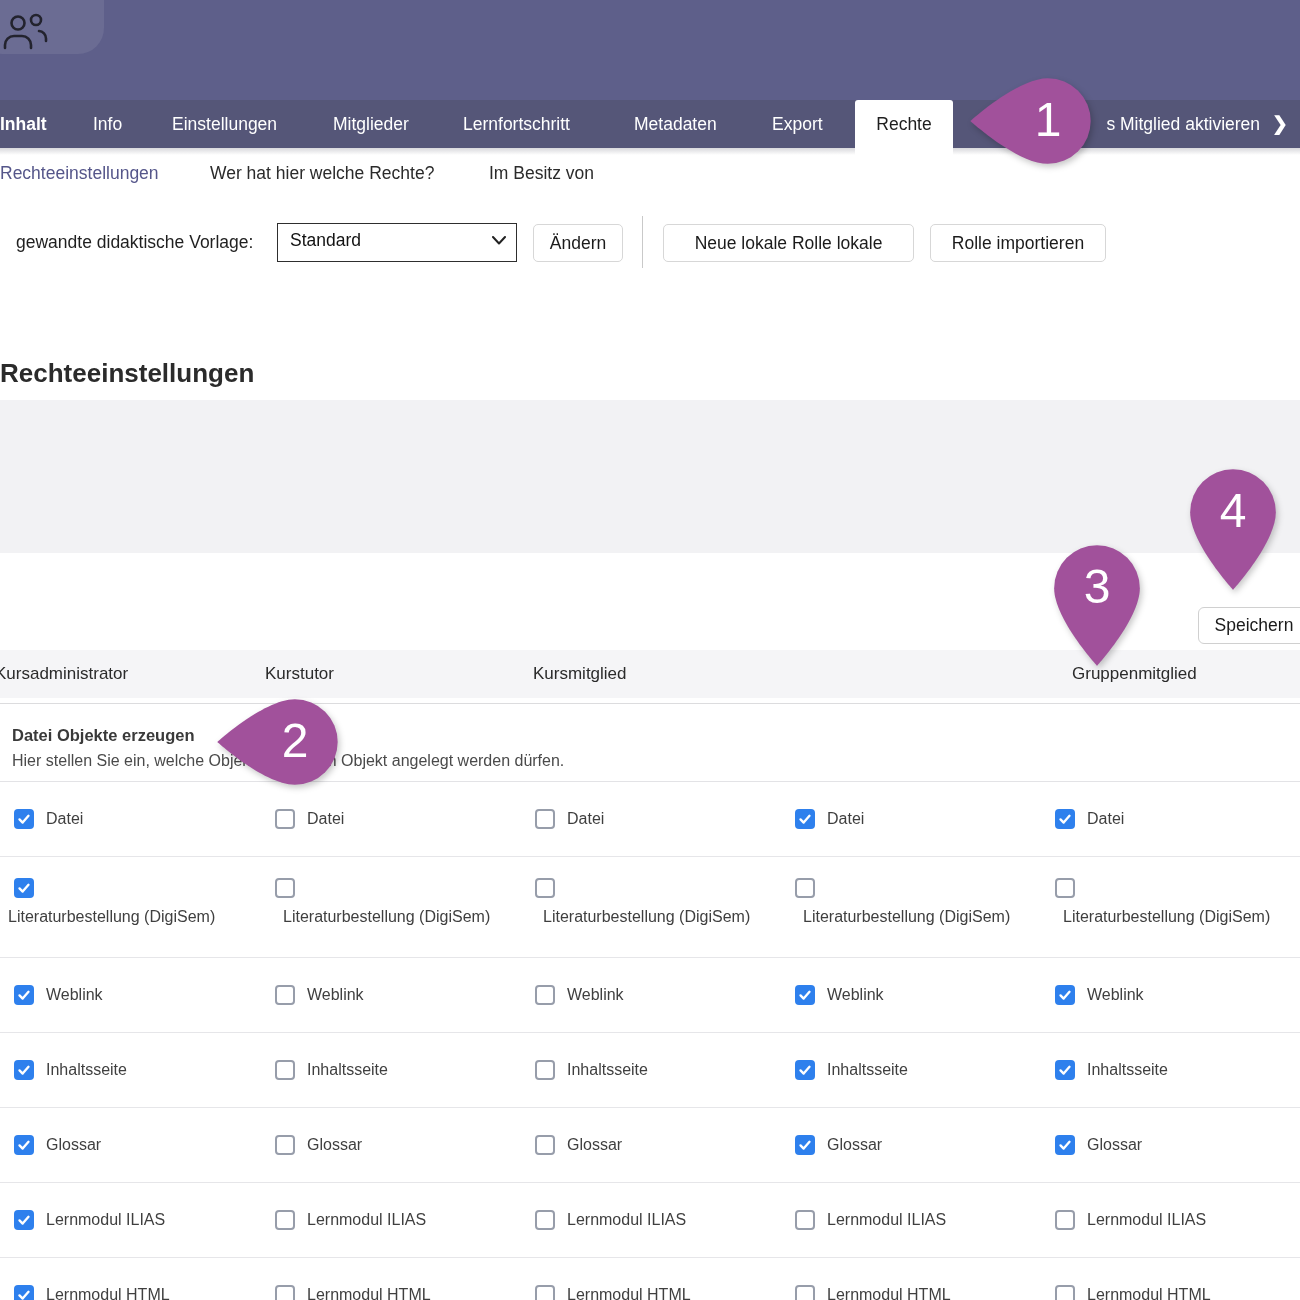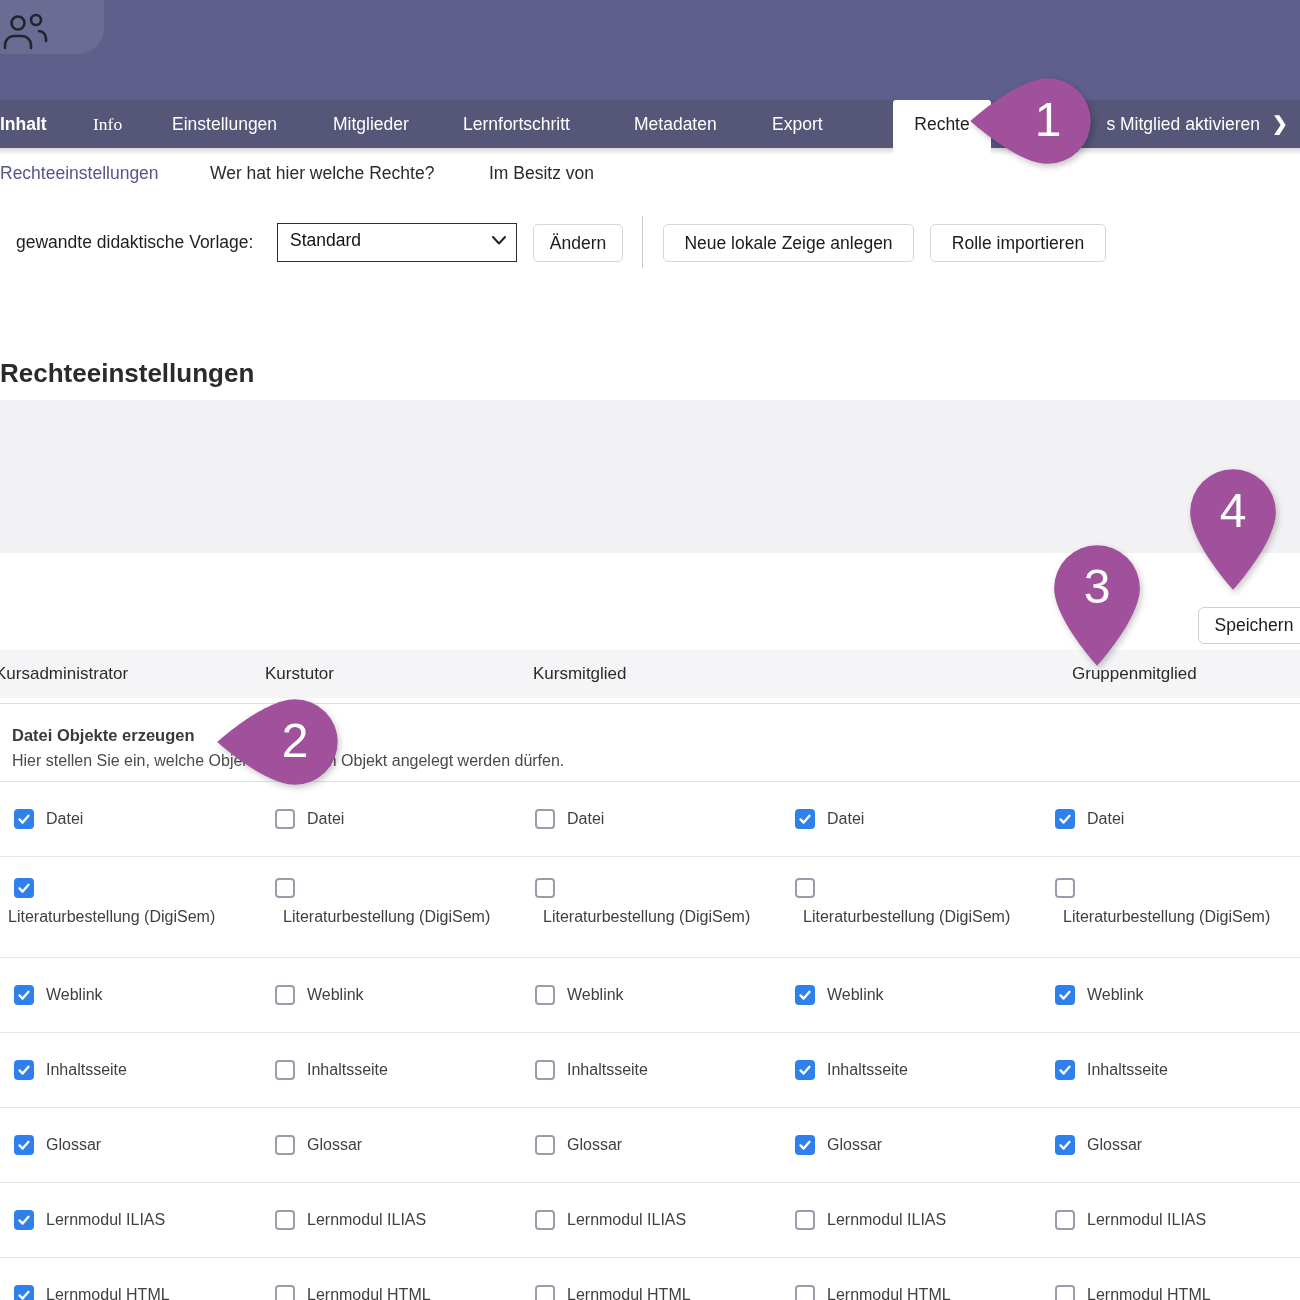--- a/index.html
+++ b/index.html
@@ -13,21 +13,21 @@
   .app-tile { position:absolute; left:-22px; top:-28px; width:126px; height:82px;
     border-radius:26px; background:#6b6c93; }
   .app-tile svg { position:absolute; left:24px; top:40px; }
   .app-title { position:absolute; left:56px; top:20px; font-size:35px; font-weight:bold;
     letter-spacing:.5px; color:#70e787; }
   
   .tabbar { position:absolute; left:0; top:100px; width:1300px; height:48px; background:#555678; }
   .tab { position:absolute; top:0; height:48px; line-height:48px; color:#ffffff;
     font-size:17.5px; white-space:nowrap; cursor:pointer; }
   .tab.active { background:#ffffff; color:#1e1e1e; text-align:center; height:55px;
-    border-radius:3px 3px 0 0; z-index:3;margin-left:38px; }
+    border-radius:3px 3px 0 0; z-index:3; }
   .tab-overflow { position:absolute; right:12px; top:0; height:48px; line-height:48px;
     color:#ffffff; font-size:17.5px; display:flex; align-items:center; gap:12px; cursor:pointer; }
   .tab-overflow .chev { font-size:19px; font-weight:bold; line-height:48px; }
   
   .subtabs { position:absolute; left:0; top:148px; width:1300px; height:50px; background:#fff; }
   .subtabs::before { content:""; position:absolute; left:0; top:0; width:100%; height:7px;
     background:linear-gradient(rgba(40,40,60,.18), rgba(40,40,60,0)); }
   .subtab { position:absolute; top:1px; height:48px; line-height:48px; font-size:17.5px;
     color:#2b2b2b; white-space:nowrap; cursor:pointer; }
   .subtab.active { color:#55568a; }
@@ -91,21 +91,21 @@
       </svg>
     </div>
   </div>
 
   <div class="tabbar" id="tabbar">
     <div class="tab-overflow">
       <span>s Mitglied aktivieren</span>
       <span class="chev">❯</span>
     </div>
   <div class="tab" style="left: 0px; font-weight: bold;">Inhalt</div>
-      <div class="tab" style="left: 93px; font-family: Liberation Serif, serif;">Info</div>
+      <div class="tab" style="left: 93px;">Info</div>
       <div class="tab" style="left: 172px;">Einstellungen</div>
       <div class="tab" style="left: 333px;">Mitglieder</div>
       <div class="tab" style="left: 463px;">Lernfortschritt</div>
       <div class="tab" style="left: 634px;">Metadaten</div>
       <div class="tab" style="left: 772px;">Export</div>
       <div class="tab active" style="left: 855px; width: 98px;">Rechte</div>
     </div>
 
   <div class="subtabs" id="subtabs">
       <div class="subtab active" style="left: 0px;">Rechteeinstellungen</div>
@@ -115,21 +115,21 @@
 
   <div class="form-label">gewandte didaktische Vorlage:</div>
   <div class="selectbox" id="tpl-select">
     <span>Standard</span>
     <svg class="chev-svg" width="14" height="9" viewBox="0 0 14 9">
       <path d="M1 1 L7 7.5 L13 1" fill="none" stroke="#222" stroke-width="2" stroke-linecap="round" stroke-linejoin="round"></path>
     </svg>
   </div>
   <div class="btn" id="btn-aendern">Ändern</div>
   <div class="vdivider"></div>
-  <div class="btn" id="btn-new-role">Neue lokale Zeige anlegen</div>
+  <div class="btn" id="btn-new-role">Neue lokale Rolle lokale</div>
   <div class="btn" id="btn-import">Rolle importieren</div>
 
   <div class="section-title">Rechteeinstellungen</div>
 
   <div class="filter-panel">
     <div class="filter-label">Rolle</div>
     <div class="selectbox" id="filter-select">
       <span>Zeige nur lokale Rc</span>
       <svg class="chev-svg" width="13" height="8" viewBox="0 0 14 9">
         <path d="M1 1 L7 7.5 L13 1" fill="none" stroke="#222" stroke-width="2" stroke-linecap="round" stroke-linejoin="round"></path>

